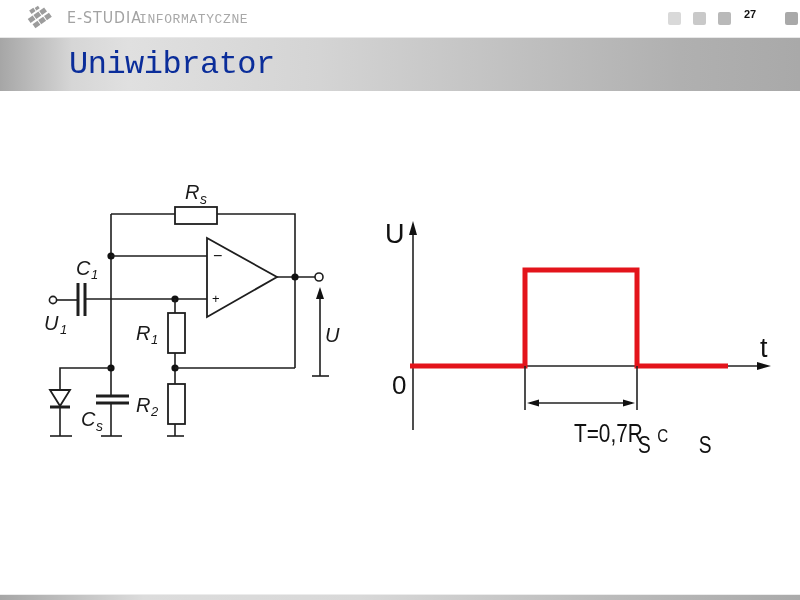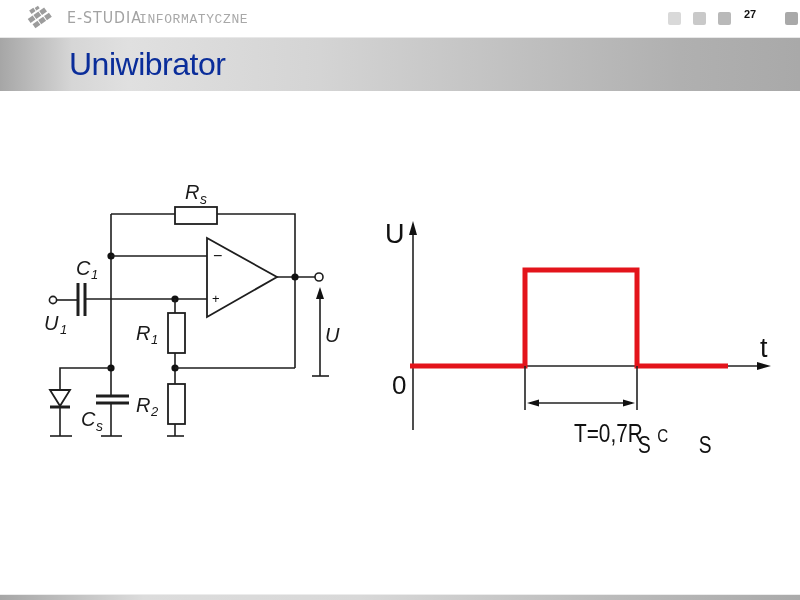--- a/index.html
+++ b/index.html
@@ -74,21 +74,21 @@
   <span class="logo-sub">INFORMATYCZNE</span>
 
   <div class="nav-square nav-1"></div>
   <div class="nav-square nav-2"></div>
   <div class="nav-square nav-3"></div>
   <span class="page-number">27</span>
   <div class="nav-square nav-4"></div>
 </div>
 
 <div class="title-band">
-  <div class="slide-title" style="color: rgb(10, 45, 154);">Uniwibrator</div>
+  <div class="slide-title" style="color: rgb(10, 45, 154); font-family: Liberation Mono, monospace;">Uniwibrator</div>
 </div>
 
 <svg class="stage" width="800" height="600" viewBox="0 0 800 600">
 
   <g>
 
     <path class="wire" d="M111,214 H175"></path>
     <rect class="comp" x="175" y="207" width="42" height="17"></rect>
     <path class="wire" d="M217,214 H295 V368"></path>
 

